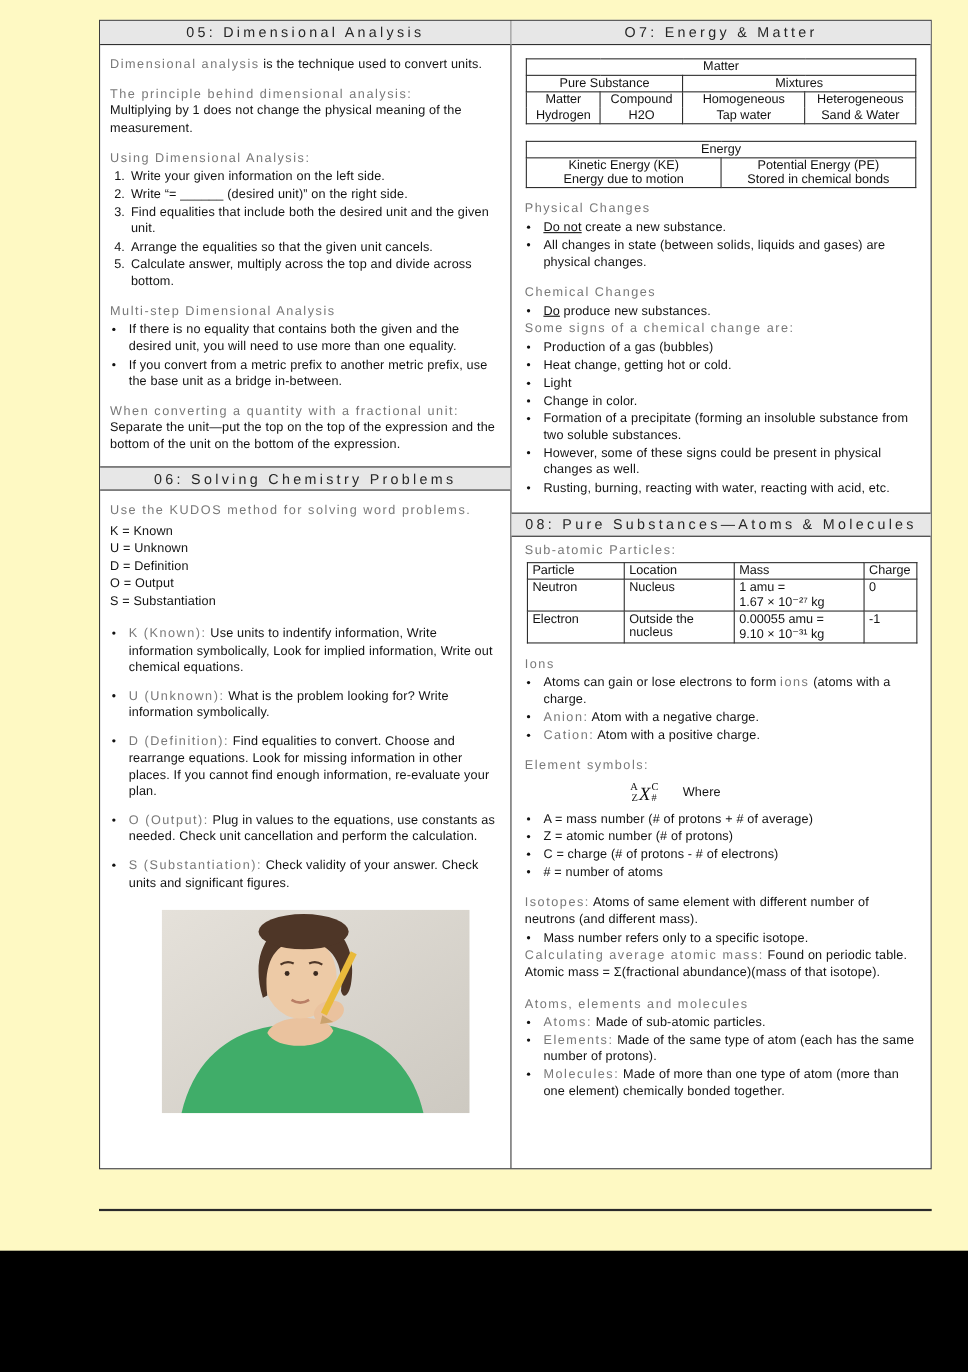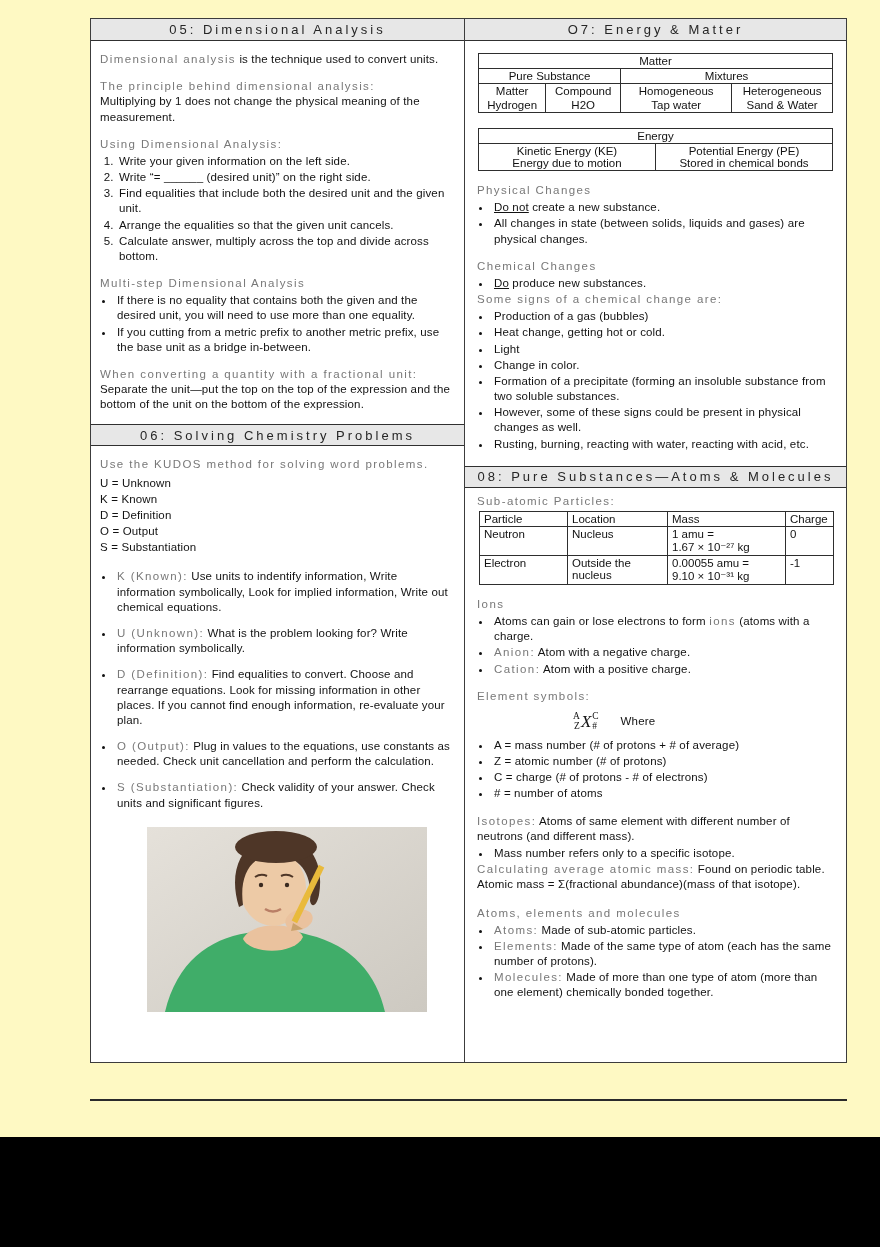--- a/index.html
+++ b/index.html
@@ -92,40 +92,40 @@
             <li>Find equalities that include both the desired unit and the given unit.</li>
             <li>Arrange the equalities so that the given unit cancels.</li>
             <li>Calculate answer, multiply across the top and divide across bottom.</li>
           </ol>
         </div>
 
         <div class="para">
           <div class="t gh">Multi-step Dimensional Analysis</div>
           <ul class="t">
             <li>If there is no equality that contains both the given and the desired unit, you will need to use more than one equality.</li>
-            <li>If you cutting from a metric prefix to another metric prefix, use the base unit as a bridge in-between.</li>
+            <li>If you convert from a metric prefix to another metric prefix, use the base unit as a bridge in-between.</li>
           </ul>
         </div>
 
         <div class="para">
           <div class="t gh">When converting a quantity with a fractional unit:</div>
           <div class="t">Separate the unit—put the top on the top of the expression and the bottom of the unit on the bottom of the expression.</div>
         </div>
       </div>
 
       <div class="sec-bar">
         <span>06: Solving Chemistry Problems</span>
       </div>
 
       <div class="pad">
         <div class="t gh" style="margin-bottom:3px;">Use the KUDOS method for solving word problems.</div>
 
         <div class="t kudos-lines para" style="margin-bottom:14px;">
+          <div>K = Known</div>
           <div>U = Unknown</div>
-          <div>K = Known</div>
           <div>D = Definition</div>
           <div>O = Output</div>
           <div>S = Substantiation</div>
         </div>
 
         <ul class="t gap">
           <li>
             <span class="gh">K (Known):</span><span> Use units to indentify information, Write information symbolically, Look for implied information, Write out chemical equations.</span>
           </li>
           <li>

